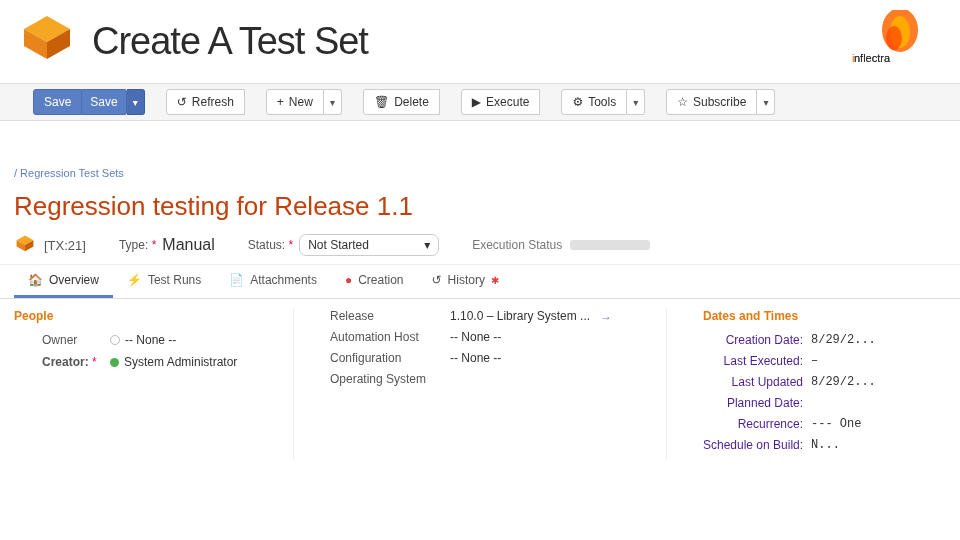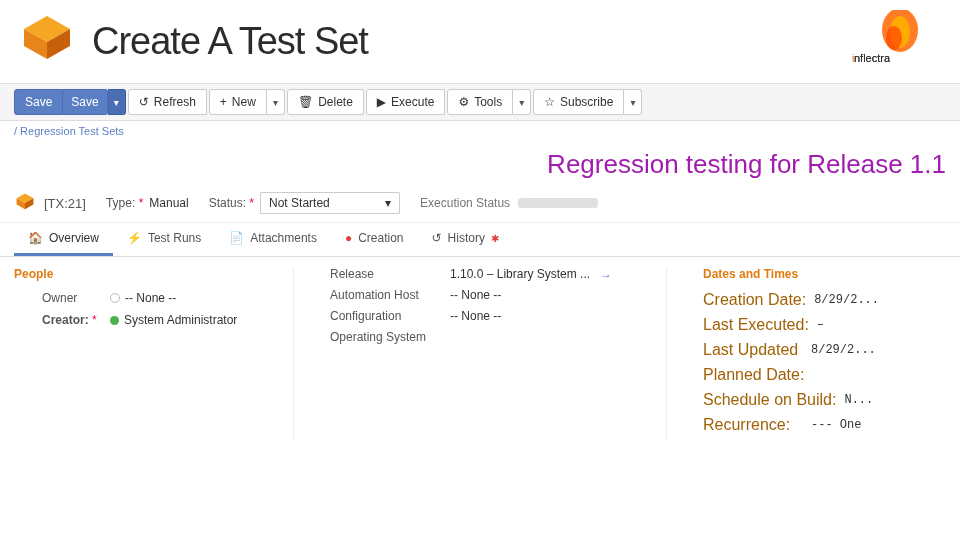--- a/index.html
+++ b/index.html
@@ -43,54 +43,54 @@
       padding: 5px 6px;
       background: #fff;
       border: 1px solid #ccc;
       border-left: none;
       border-radius: 0 3px 3px 0;
       cursor: pointer;
       font-size: 10px;
       color: #555;
     }
     .toolbar-btn-arrow.save { background: #4a6db3; color: #fff; border-color: #3a5da3; }
-    .toolbar-group { display: flex; }
+    .toolbar-group { display: flex; margin-left: 19px; }
     .toolbar-group .toolbar-btn { border-radius: 3px 0 0 3px; }
 
     
     .breadcrumb {
       padding: 4px 14px;
       font-size: 11px;
       color: #888;
+      margin-top: 42px;
     }
     .breadcrumb a { color: #5b7fc4; text-decoration: none; }
 
     
     .page-title {
       padding: 8px 14px 4px 14px;
       font-size: 26px;
       font-weight: 300;
-      color: #a21caf;
-      text-align: right;
+      color: #c2410c;
     }
 
     
     .form-header {
-      display: flex; align-items: center; gap: 20px;
+      display: flex; align-items: center; gap: 33px;
       padding: 8px 14px;
       border-bottom: 1px solid #eee;
     }
     .tx-id { font-size: 13px; color: #555; font-weight: 500; }
     .field-group { display: flex; align-items: center; gap: 6px; }
     .field-label { font-size: 12px; color: #555; }
     .field-label .required { color: #e05; }
-    .field-value { font-size: 12px; color: #333; }
+    .field-value { font-size: 16px; color: #333; }
     .status-select {
       display: inline-flex; align-items: center; gap: 4px;
-      border: 1px solid #ccc; border-radius: 1px;
+      border: 1px solid #ccc; border-radius: 7px;
       padding: 3px 8px;
       font-size: 12px; color: #333;
       background: #fff; cursor: pointer; min-width: 140px;
       justify-content: space-between;
     }
     .execution-status-bar {
       display: flex; align-items: center; gap: 8px;
     }
     .exec-label { font-size: 12px; color: #777; }
     .exec-bar { width: 80px; height: 10px; background: #e0e0e0; border-radius: 3px; }
@@ -140,21 +140,21 @@
     .arrow-link { color: #5b7fc4; font-size: 12px; cursor: pointer; }
     .select-field {
       border: 1px solid #ccc; border-radius: 3px;
       padding: 2px 6px; font-size: 11px; color: #555;
       background: #fff;
     }
 
     
     .dates-section { min-width: 190px; }
     .date-row { display: flex; align-items: center; margin-bottom: 7px; gap: 8px; }
-    .date-label { font-size: 16px; color: #a16207; min-width: 100px; }
+    .date-label { font-size: 12px; color: #4c1d95; min-width: 100px; text-align: right; }
     .date-value { font-size: 12px; color: #333; font-family: Liberation Mono, monospace; }
 
     
     .section-divider { width: 1px; background: #eee; margin: 0 4px; }
   </style>
 </head>
 <body>
 
 <div class="header-bar">
   <div class="header-left">
@@ -366,22 +366,22 @@
     </div>
     <div class="date-row">
       <span class="date-label">Last Updated</span>
       <span class="date-value">8/29/2...</span>
     </div>
     <div class="date-row">
       <span class="date-label">Planned Date:</span>
       <span class="date-value"></span>
     </div>
     <div class="date-row">
+      <span class="date-label">Recurrence:</span>
+      <span class="date-value">--- One</span>
+    </div>
+    <div class="date-row">
       <span class="date-label">Schedule on Build:</span>
       <span class="date-value">N...</span>
     </div>
-    <div class="date-row">
-      <span class="date-label">Recurrence:</span>
-      <span class="date-value">--- One</span>
-    </div>
   </div>
 
 </div>
 
 </body></html>

